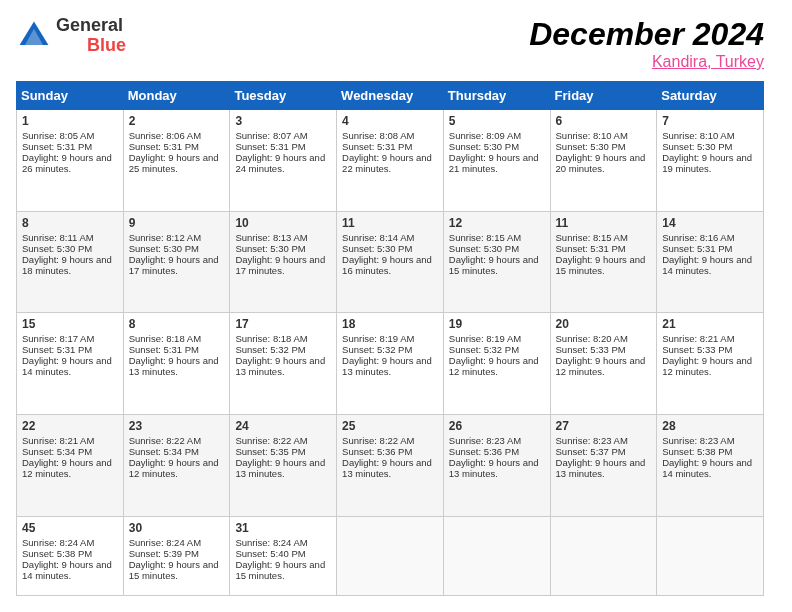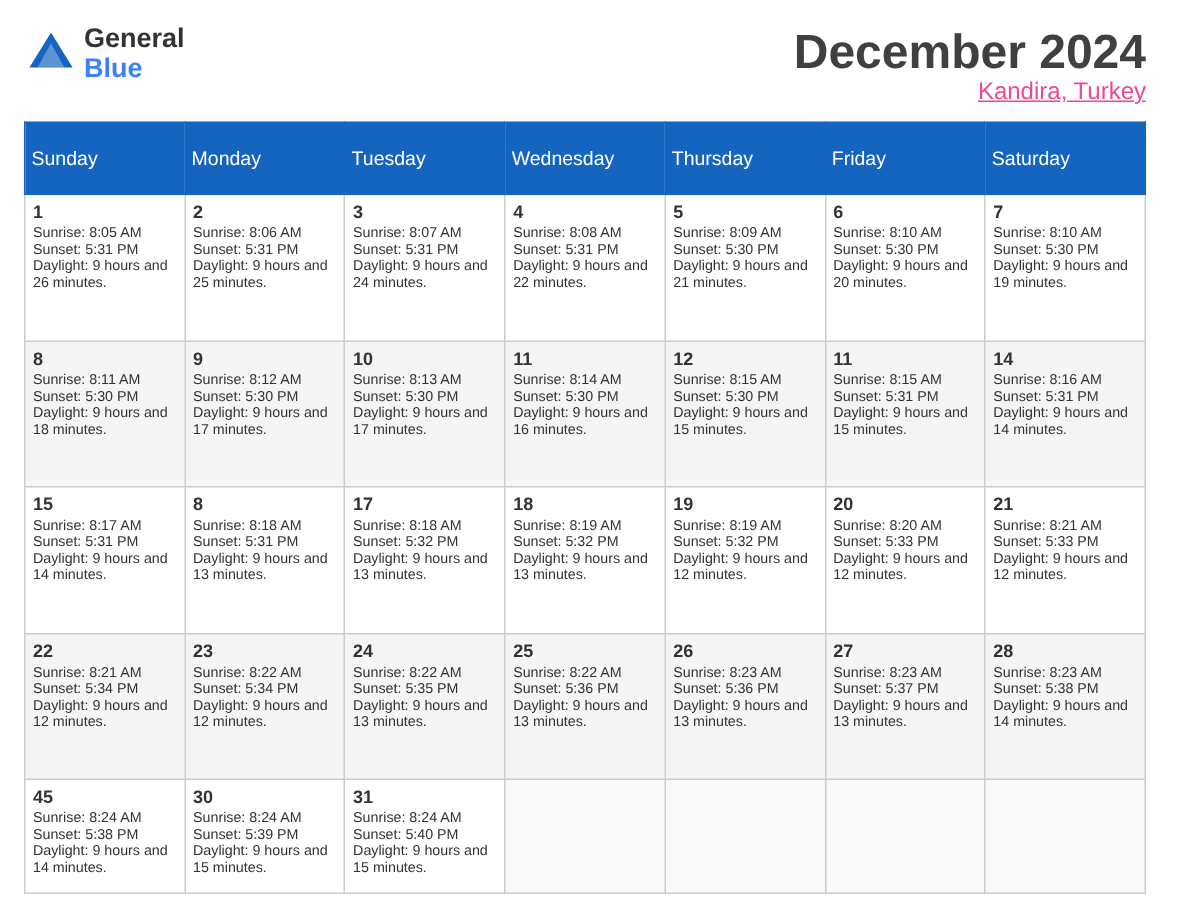--- a/index.html
+++ b/index.html
@@ -27,50 +27,51 @@
       display: flex;
       align-items: center;
       gap: 4px;
     }
     .logo-text {
       font-size: 18px;
       font-weight: bold;
       line-height: 1.1;
     }
     .logo-text .general { color: #333; }
-    .logo-text .blue { color: #3b82f6; }
+    .logo-text .blue { color: #ef4444; margin-left: 31px; }
     .logo-icon {
       width: 36px;
       height: 36px;
     }
     .title-block {
       text-align: right;
     }
     .month-title {
       font-size: 32px;
       font-weight: bold;
-      color: #404040;
+      color: #000000;
+      font-style: italic;
     }
     .location {
       font-size: 16px;
       color: #ec4899;
       text-decoration: underline;
     }
     .calendar {
       flex: 1;
       border-collapse: collapse;
       width: 100%;
       table-layout: fixed;
     }
     .calendar th {
       background: #1565c0;
       color: #fff;
-      padding: 16px 4px;
+      padding: 6px 4px;
       font-size: 13px;
-      font-weight: normal;
+      font-weight: bold;
       text-align: left;
       border: 1px solid #1565c0;
     }
     .calendar td {
       border: 1px solid #ccc;
       vertical-align: top;
       padding: 4px 5px;
       font-size: 9.5px;
       color: #333;
       background: #fff;

